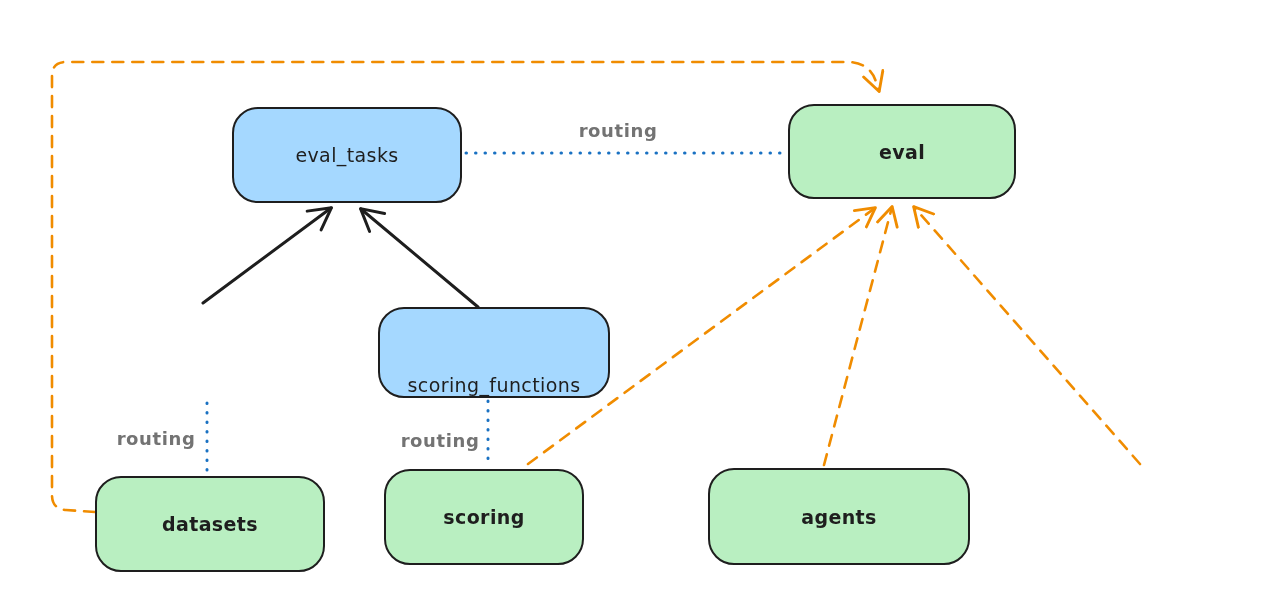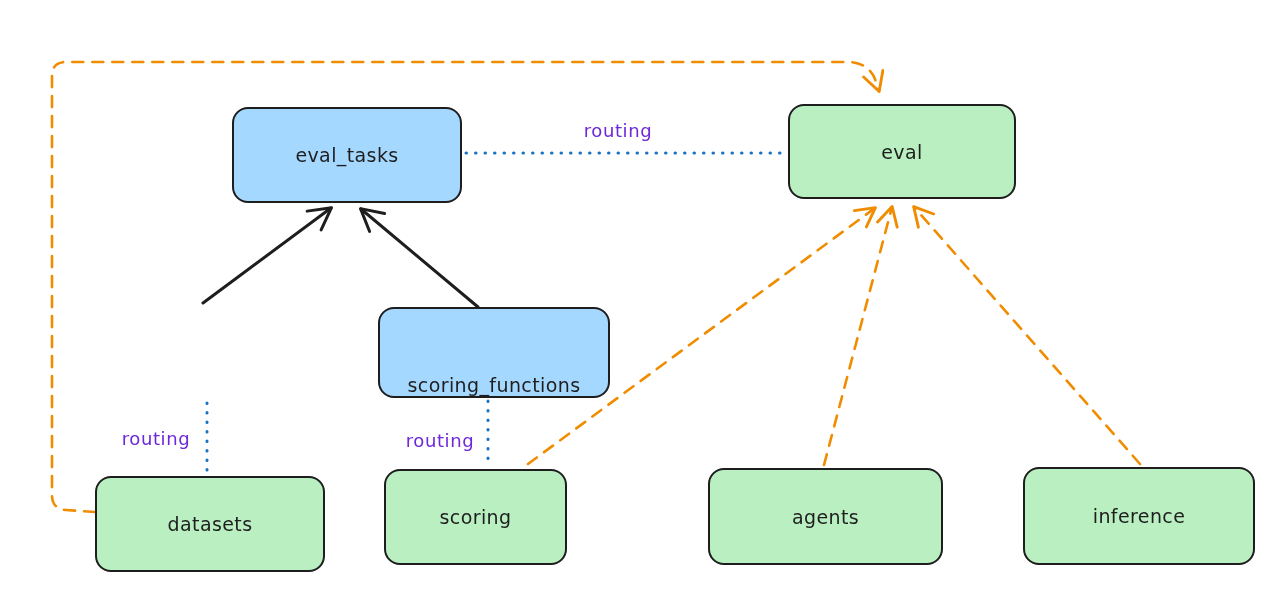--- a/index.html
+++ b/index.html
@@ -21,38 +21,38 @@
     position: absolute;
     left: 0;
     top: 0;
     z-index: 1;
     pointer-events: none;
   }
   .node {
     position: absolute;
     z-index: 2;
     border: 2.5px solid #1e1e1e;
-    border-radius: 16px;
+    border-radius: 26px;
     display: flex;
     align-items: center;
     justify-content: center;
     font-size: 19px;
     letter-spacing: 0.4px;
     color: #1e1e1e;
     box-sizing: border-box;
   }
   .node.blue  { background: #a5d8ff; }
-  .node.green { background: #b9efc1; }
+  .node.green { background: #b9efc1; font-weight: bold; }
   .edge-label {
     position: absolute;
     z-index: 3;
     transform: translate(-50%, -50%);
-    color: #6d28d9;
+    color: #737373;
     font-size: 18px;
-    font-weight: 400;
+    font-weight: 700;
     letter-spacing: 0.6px;
     white-space: nowrap;
   }
 </style>
 </head>
 <body>
 
 <div class="canvas">
 
   <svg class="edges-layer" width="1280" height="596" viewBox="0 0 1280 596">
@@ -89,31 +89,28 @@
 
 
   <div class="node blue" style="left:378px; top:307px; width:232px; height:91px;align-items:flex-end;">
     <span>scoring_functions</span>
   </div>
 
   <div class="node green" style="left:95px; top:476px; width:230px; height:96px;">
     <span>datasets</span>
   </div>
 
-  <div class="node green" style="left:384px; top:469px; width:183px; height:96px;">
+  <div class="node green" style="left:384px; top:469px; width:200px; height:96px;">
     <span>scoring</span>
   </div>
 
-  <div class="node green" style="left:708px; top:468px; width:235px; height:97px;">
+  <div class="node green" style="left:708px; top:468px; width:262px; height:97px;">
     <span>agents</span>
   </div>
 
-  <div class="node green" style="left:1023px; top:467px; width:232px; height:98px;">
-    <span>inference</span>
-  </div>
 
   <div class="edge-label" style="left:618px; top:130px;">routing</div>
 
   <div class="edge-label" style="left:156px; top:438px;">routing</div>
 
   <div class="edge-label" style="left:440px; top:440px;">routing</div>
 
 </div>
 
 </body></html>

